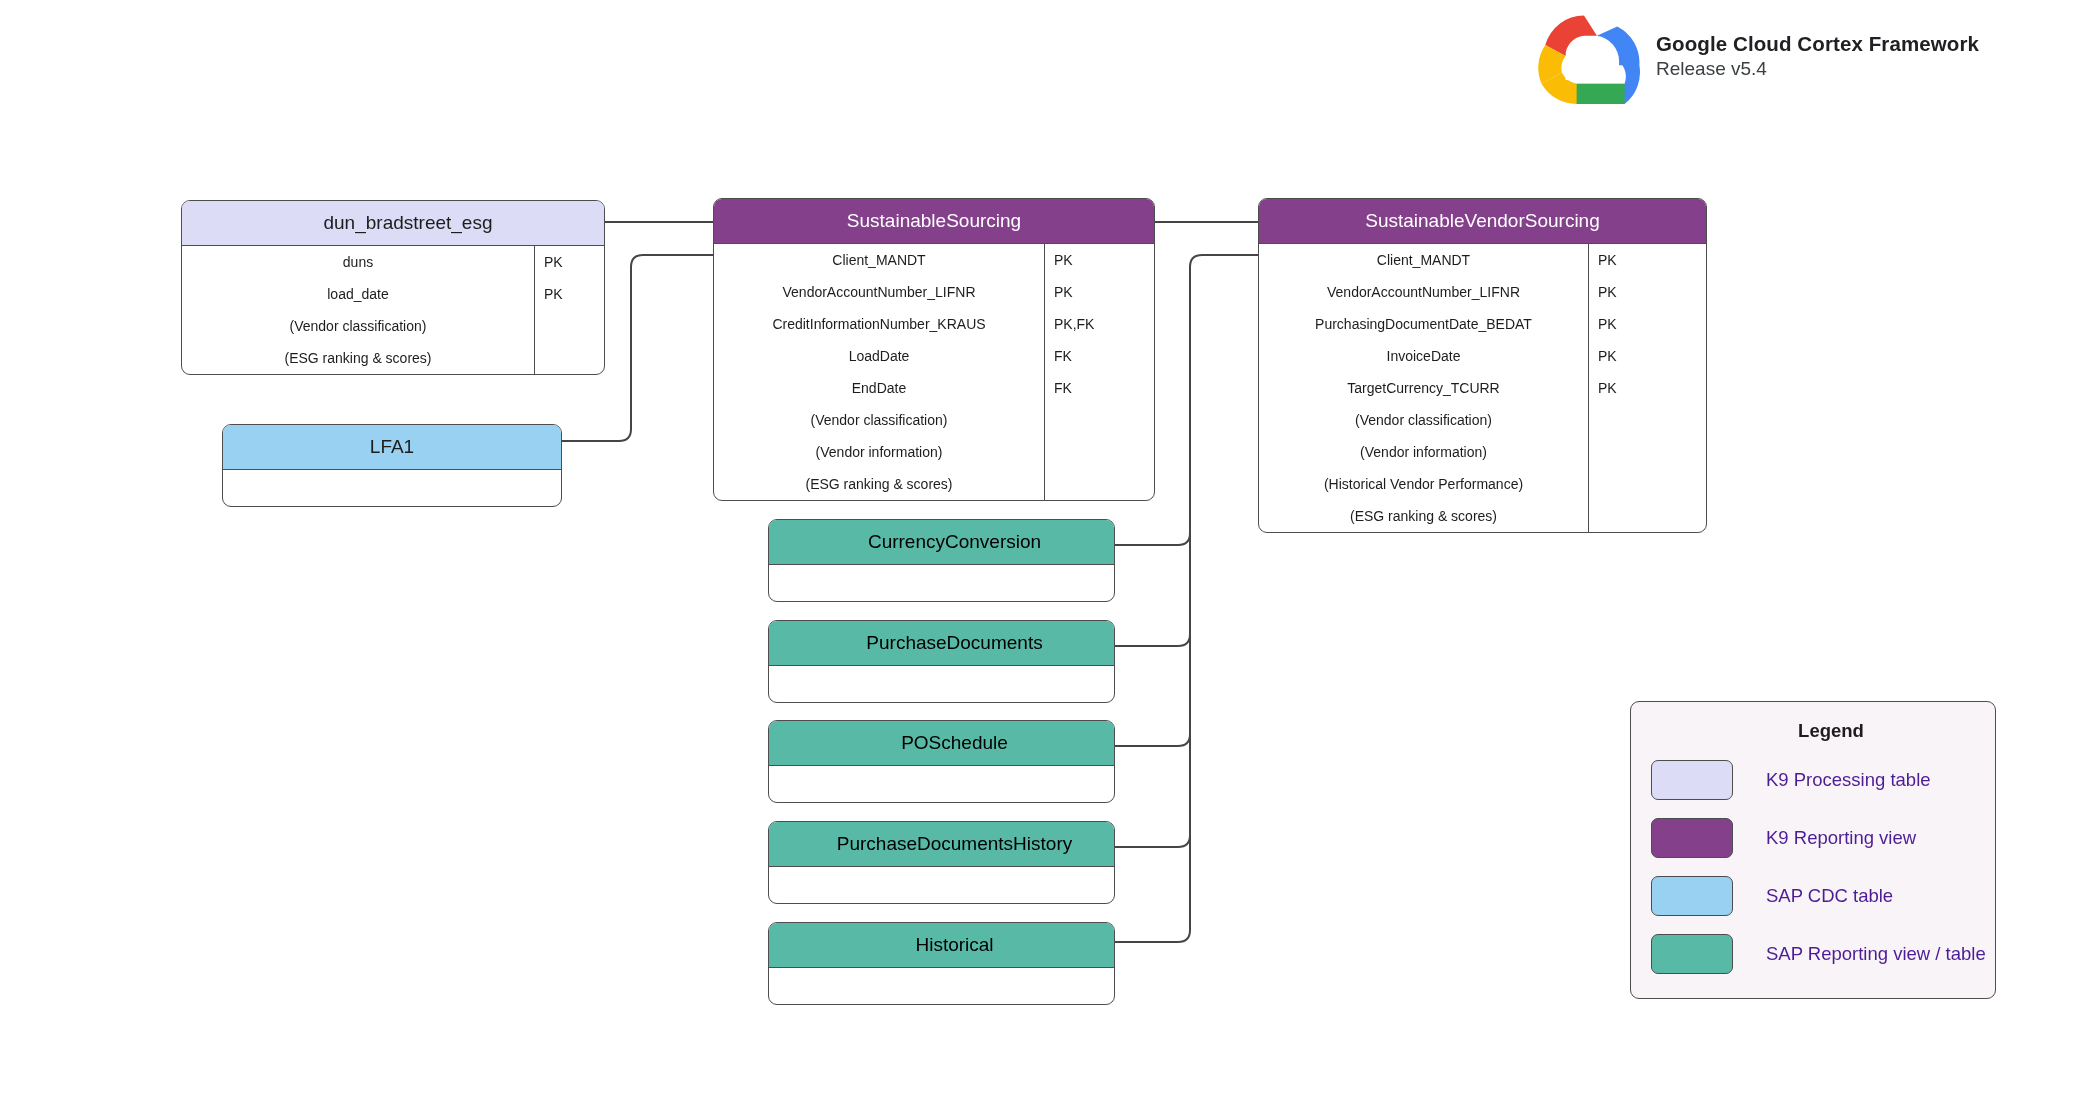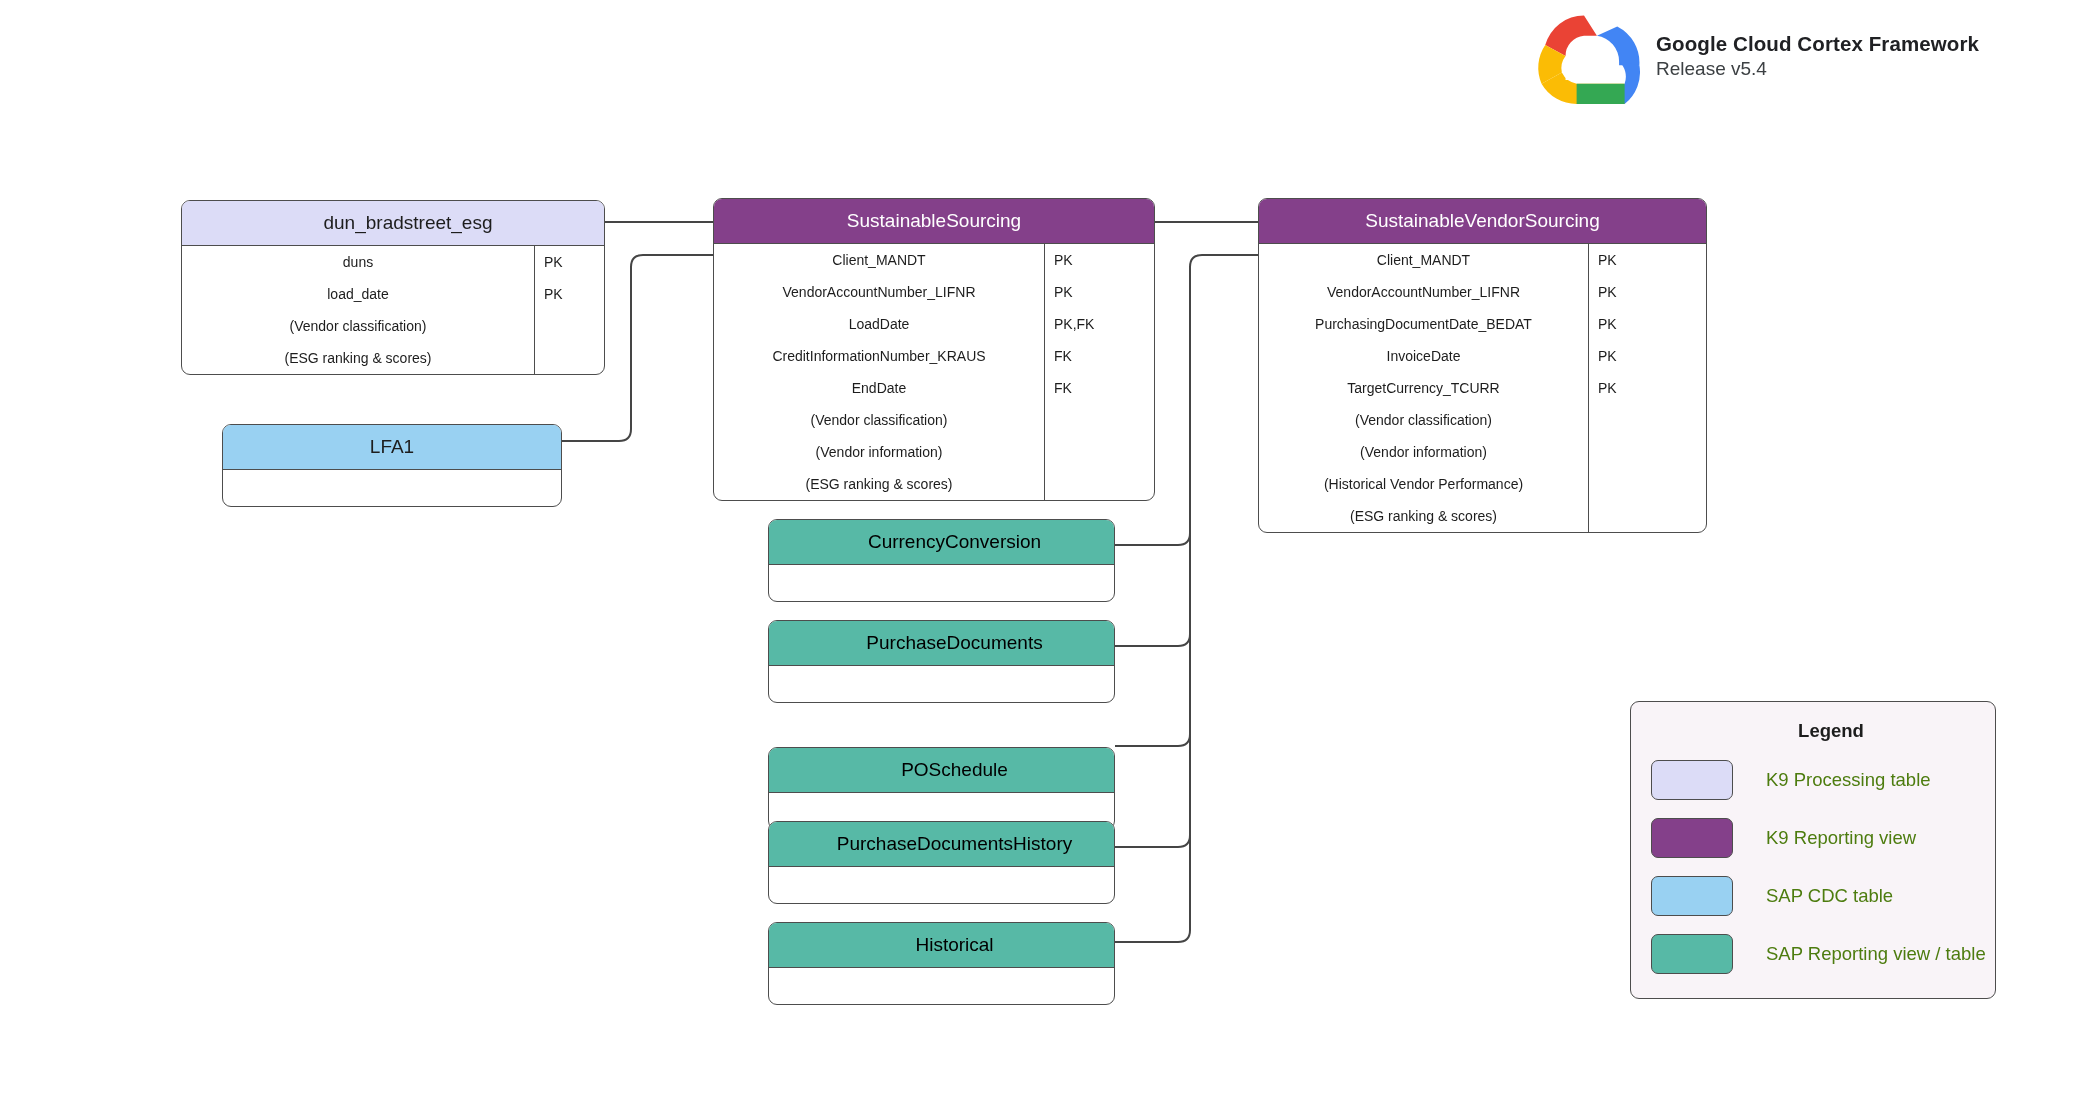--- a/index.html
+++ b/index.html
@@ -118,21 +118,21 @@
   }
   .legend-swatch {
     width: 82px;
     height: 40px;
     border: 1.6px solid #4d4d4d;
     border-radius: 7px;
     flex: 0 0 auto;
   }
   .legend-label {
     font-size: 18.5px;
-    color: #4d7c0f;
+    color: #4c1d95;
     margin-left: 33px;
     white-space: nowrap;
   }
 </style>
 </head>
 <body>
 
 <div id="canvas">
 
   <div id="brand">
@@ -188,22 +188,22 @@
       </div>
     </div>
   </div>
 
   <div class="entity" id="e-ss" style="left:713px; top:198px; width:442px;">
     <div class="entity-title t-purple">SustainableSourcing</div>
     <div class="entity-body">
       <div class="col-fields">
         <div class="field-row">Client_MANDT</div>
         <div class="field-row">VendorAccountNumber_LIFNR</div>
+        <div class="field-row">CreditInformationNumber_KRAUS</div>
         <div class="field-row">LoadDate</div>
-        <div class="field-row">CreditInformationNumber_KRAUS</div>
         <div class="field-row">EndDate</div>
         <div class="field-row">(Vendor classification)</div>
         <div class="field-row">(Vendor information)</div>
         <div class="field-row">(ESG ranking &amp; scores)</div>
       </div>
       <div class="col-keys" style="width:110px;">
         <div class="key-row">PK</div>
         <div class="key-row">PK</div>
         <div class="key-row">PK,FK</div>
         <div class="key-row">FK</div>
@@ -251,21 +251,21 @@
   <div class="entity" id="e-cc" style="left:768px; top:519px; width:347px;">
     <div class="entity-title t-teal">CurrencyConversion</div>
     <div class="entity-body empty-body"></div>
   </div>
 
   <div class="entity" id="e-pd" style="left:768px; top:620px; width:347px;">
     <div class="entity-title t-teal">PurchaseDocuments</div>
     <div class="entity-body empty-body"></div>
   </div>
 
-  <div class="entity" id="e-pos" style="left:768px; top:720px; width:347px;margin-top:27px;">
+  <div class="entity" id="e-pos" style="left:768px; top:720px; width:347px;">
     <div class="entity-title t-teal">POSchedule</div>
     <div class="entity-body empty-body"></div>
   </div>
 
   <div class="entity" id="e-pdh" style="left:768px; top:821px; width:347px;">
     <div class="entity-title t-teal">PurchaseDocumentsHistory</div>
     <div class="entity-body empty-body"></div>
   </div>
 
   <div class="entity" id="e-vmd" style="left:768px; top:922px; width:347px;">

